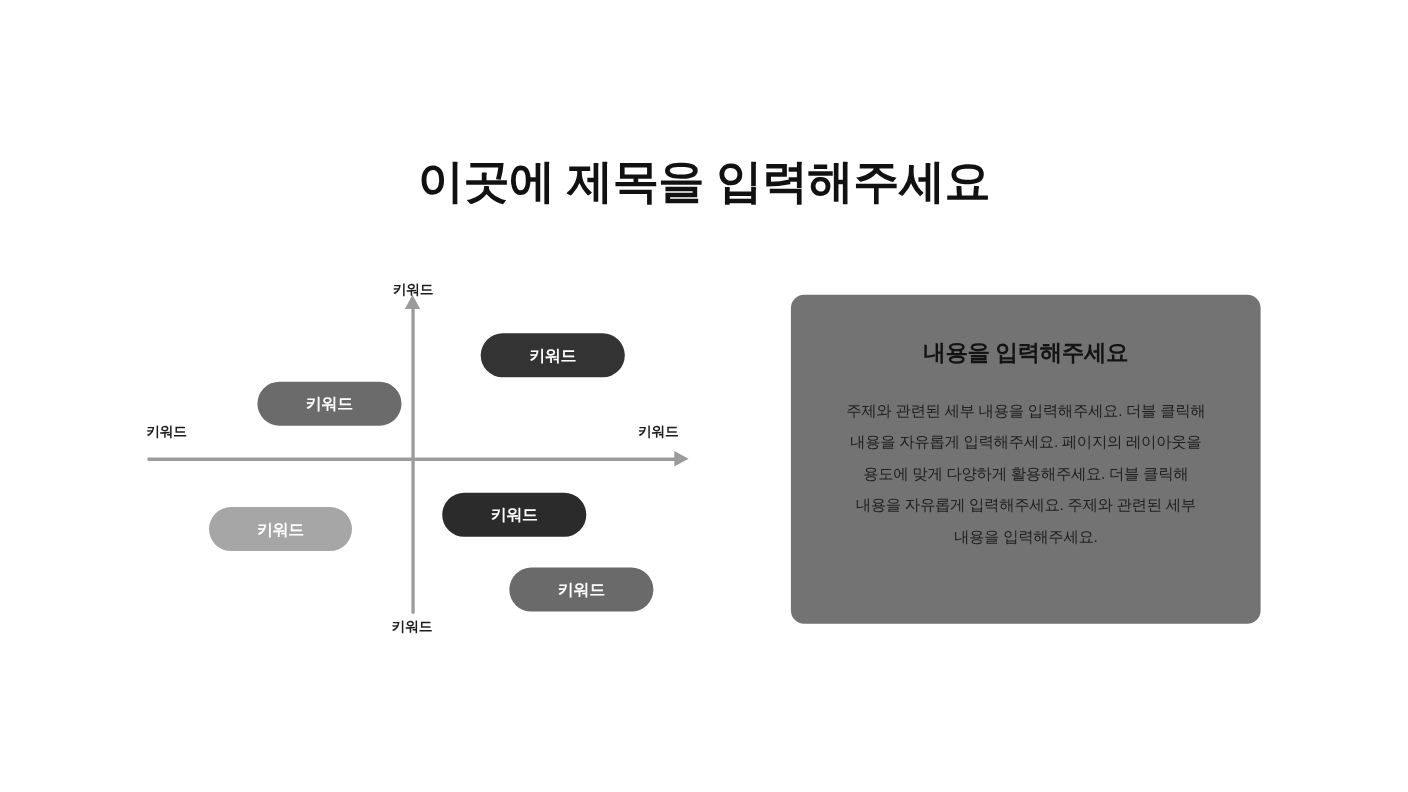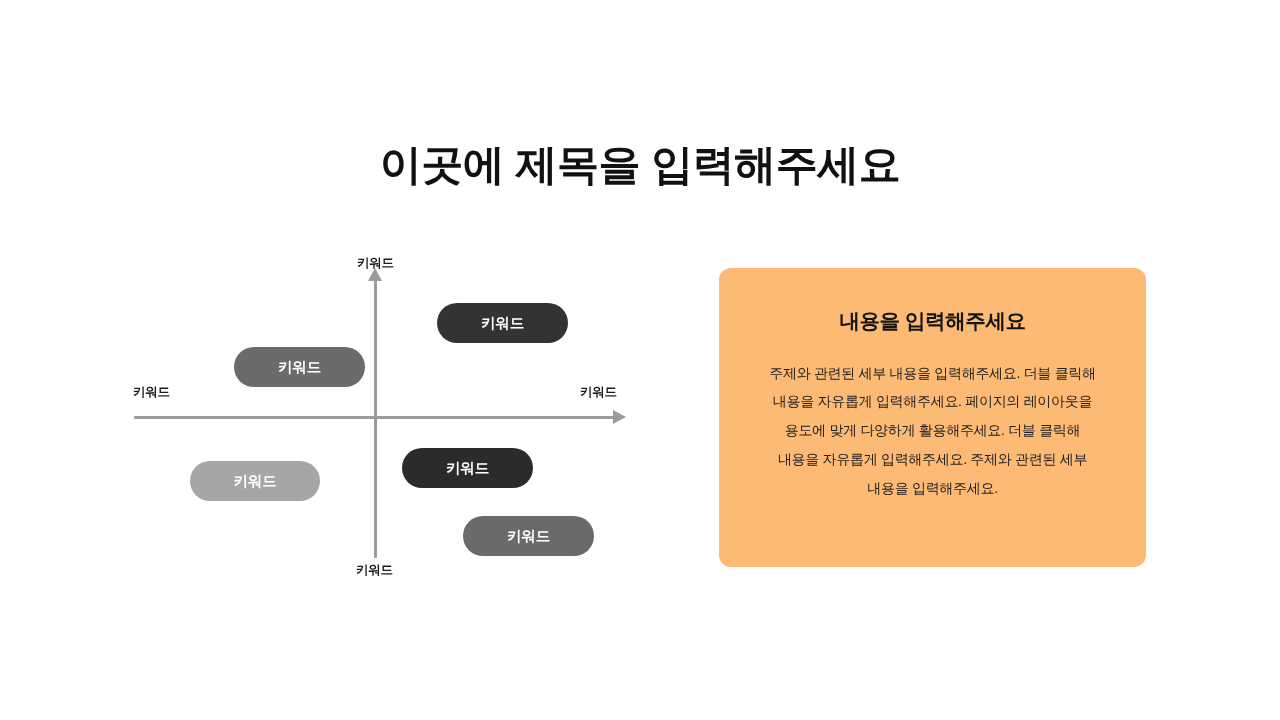--- a/index.html
+++ b/index.html
@@ -167,18 +167,18 @@
 
     <div id="pill-layer">
         <div class="pill" style="left: 317px; top: 53px; width: 131px; background: rgb(51, 51, 51);">키워드</div>
         <div class="pill" style="left: 114px; top: 97px; width: 131px; background: rgb(107, 107, 107);">키워드</div>
         <div class="pill" style="left: 70px; top: 211px; width: 130px; background: rgb(166, 166, 166);">키워드</div>
         <div class="pill" style="left: 282px; top: 198px; width: 131px; background: rgb(43, 43, 43);">키워드</div>
         <div class="pill" style="left: 343px; top: 266px; width: 131px; background: rgb(106, 106, 106);">키워드</div>
       </div>
   </div>
 
-  <div class="content-card" style="background: #fdba74;">
+  <div class="content-card" style="background: #737373;">
     <div class="card-heading">내용을 입력해주세요</div>
     <div class="card-body">주제와 관련된 세부 내용을 입력해주세요. 더블 클릭해 내용을 자유롭게 입력해주세요. 페이지의 레이아웃을 용도에 맞게 다양하게 활용해주세요. 더블 클릭해 내용을 자유롭게 입력해주세요. 주제와 관련된 세부 내용을 입력해주세요.</div>
   </div>
 
 </div>
 
 </body></html>

